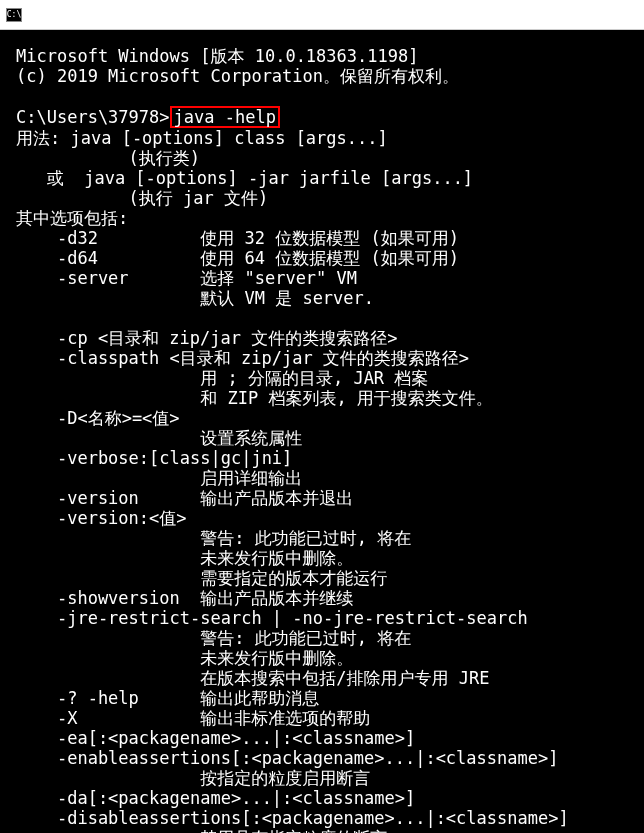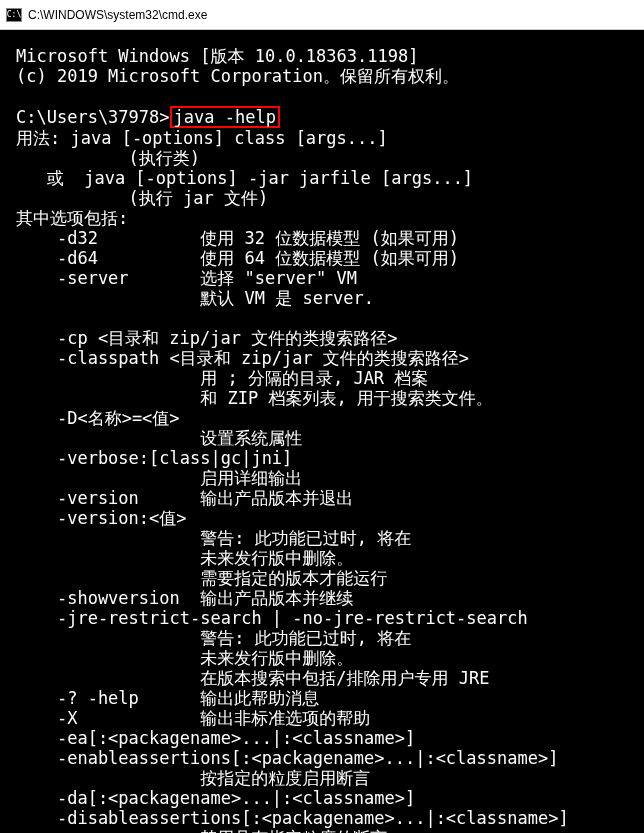--- a/index.html
+++ b/index.html
@@ -56,21 +56,20 @@
     padding: 0 2px;
     display: inline-block;
     line-height: 18px;
   }
 </style>
 </head>
 <body>
 
 <div class="titlebar">
   <span class="titlebar-icon">C:\</span>
-  <span class="titlebar-text">C:\WINDOWS\system32\cmd.exe</span>
 </div>
 
 <div class="terminal"><span>Microsoft Windows [版本 10.0.18363.1198]</span>
 <span>(c) 2019 Microsoft Corporation。保留所有权利。</span>
 <span></span>
 <span>C:\Users\37978&gt;</span><span class="highlight-box"><span>java -help</span></span>
 <span>用法: java [-options] class [args...]</span>
 <span>           (执行类)</span>
 <span>   或  java [-options] -jar jarfile [args...]</span>
 <span>           (执行 jar 文件)</span>

